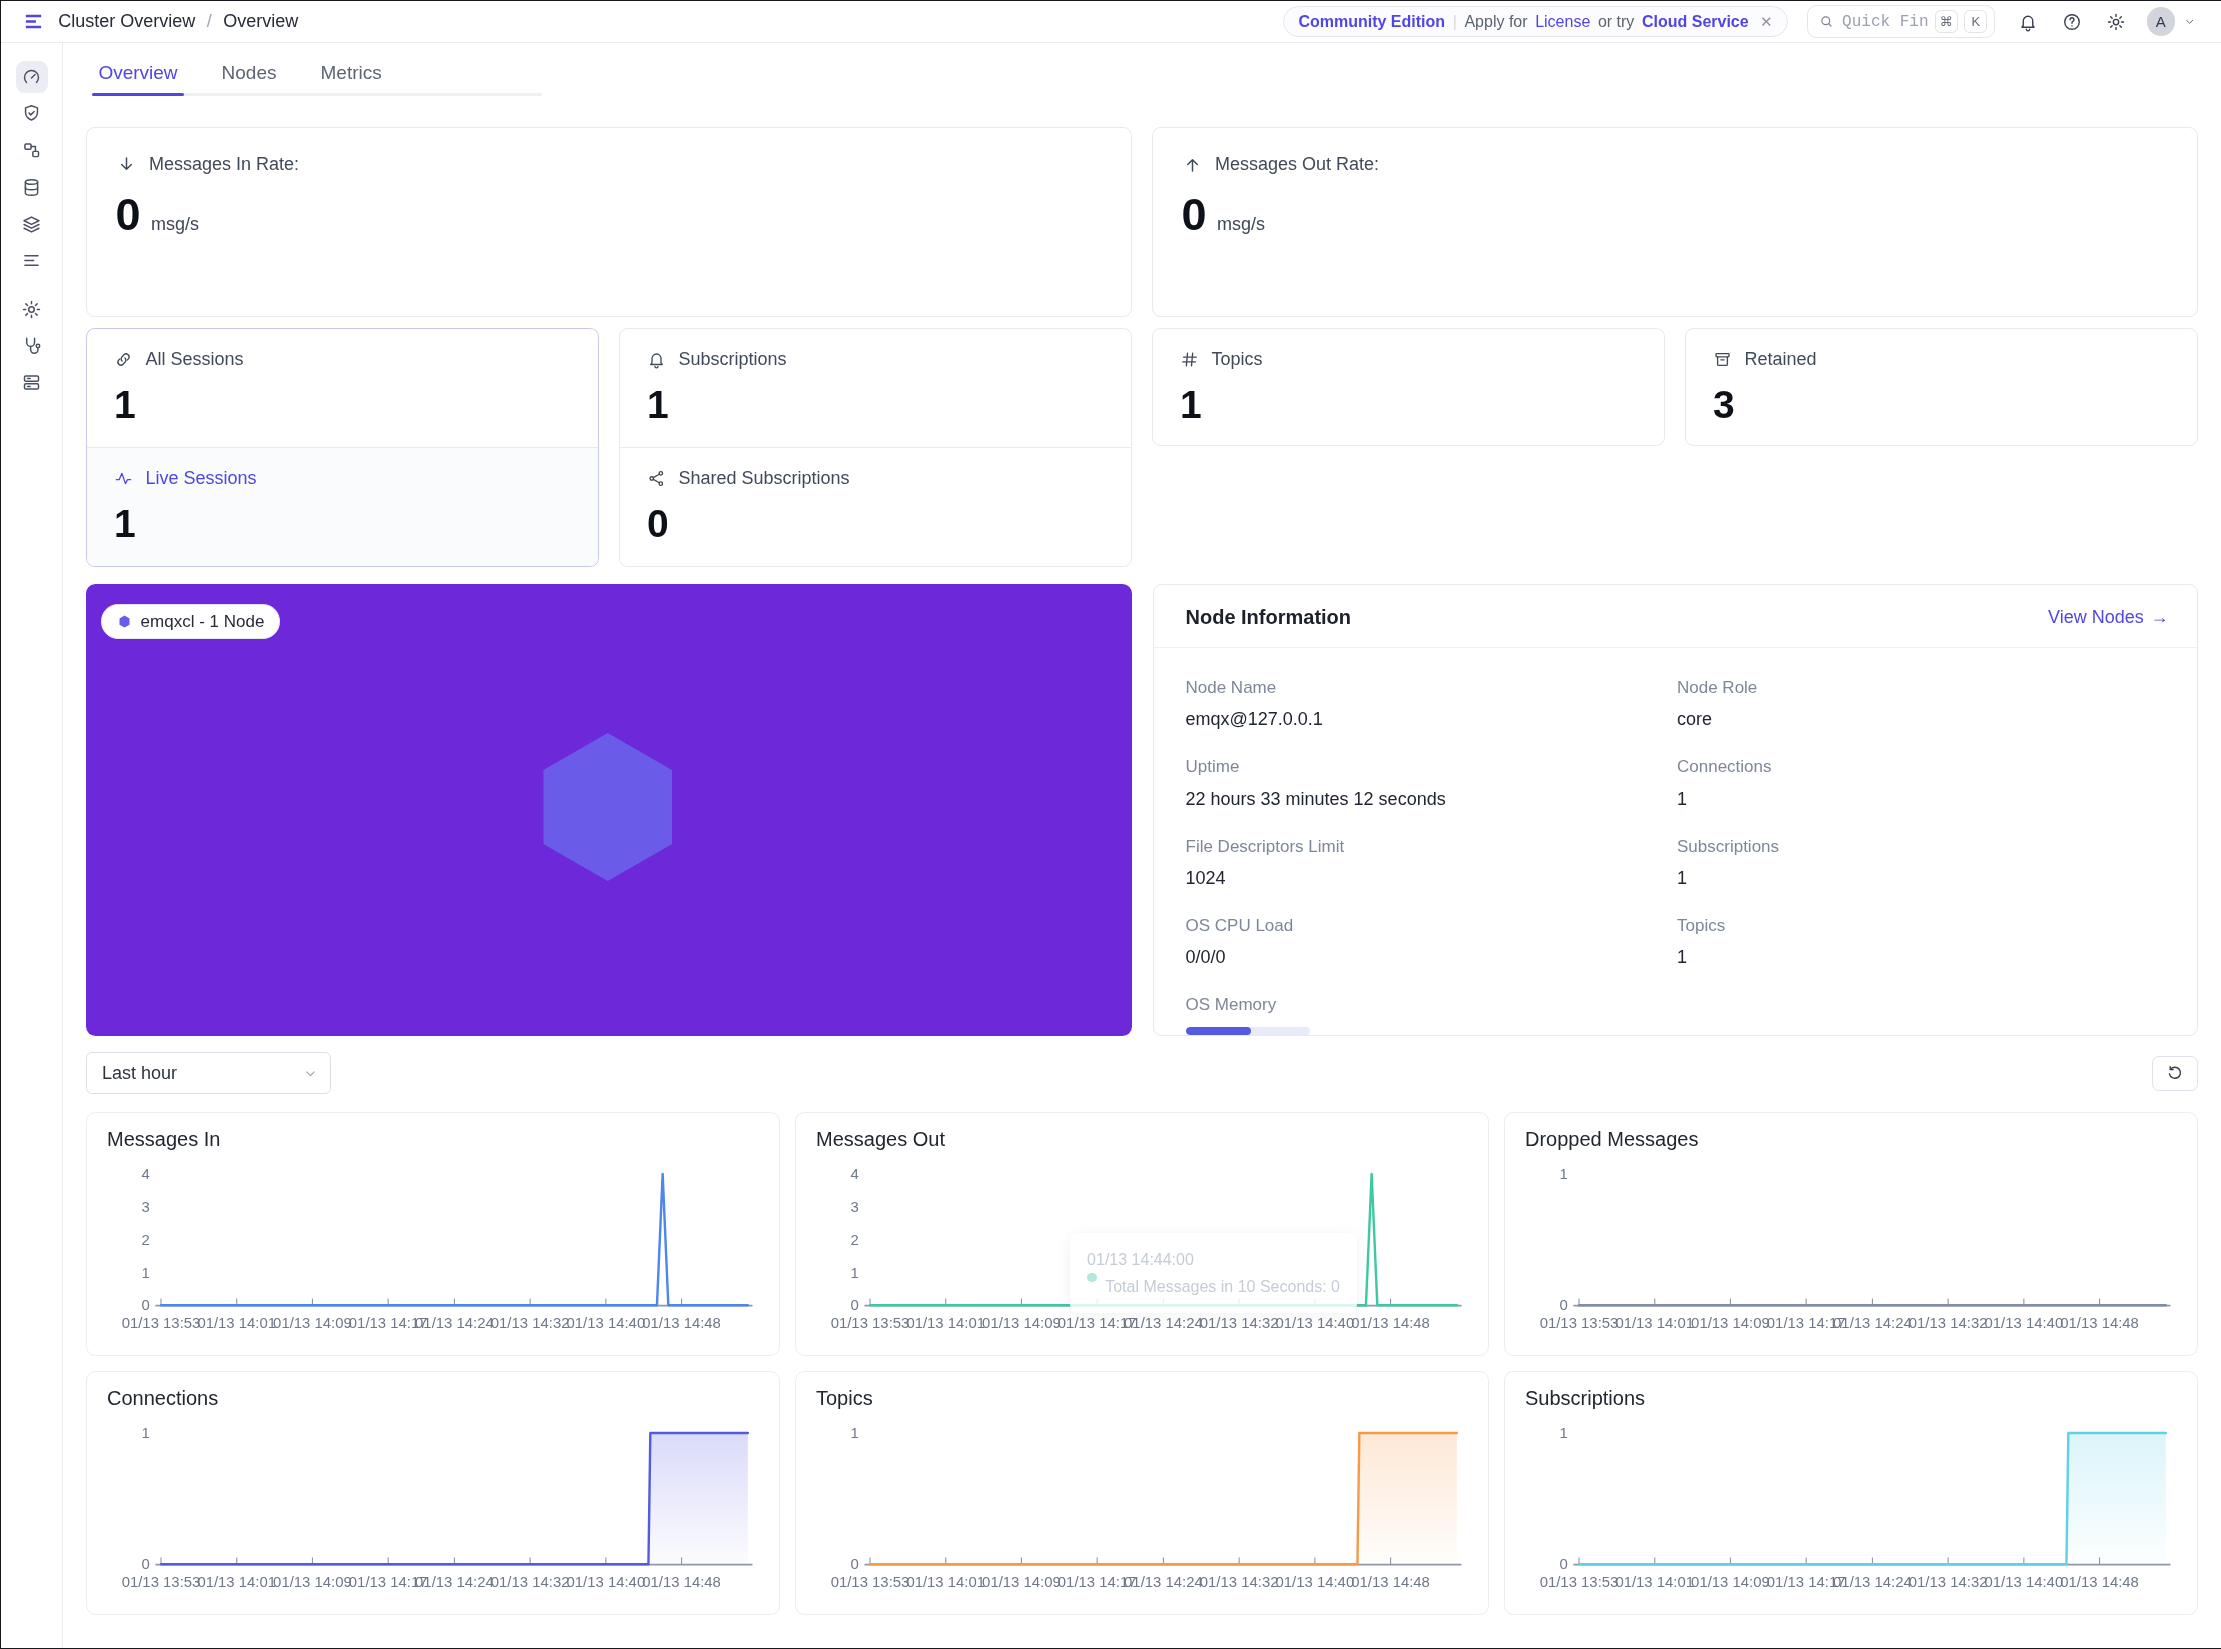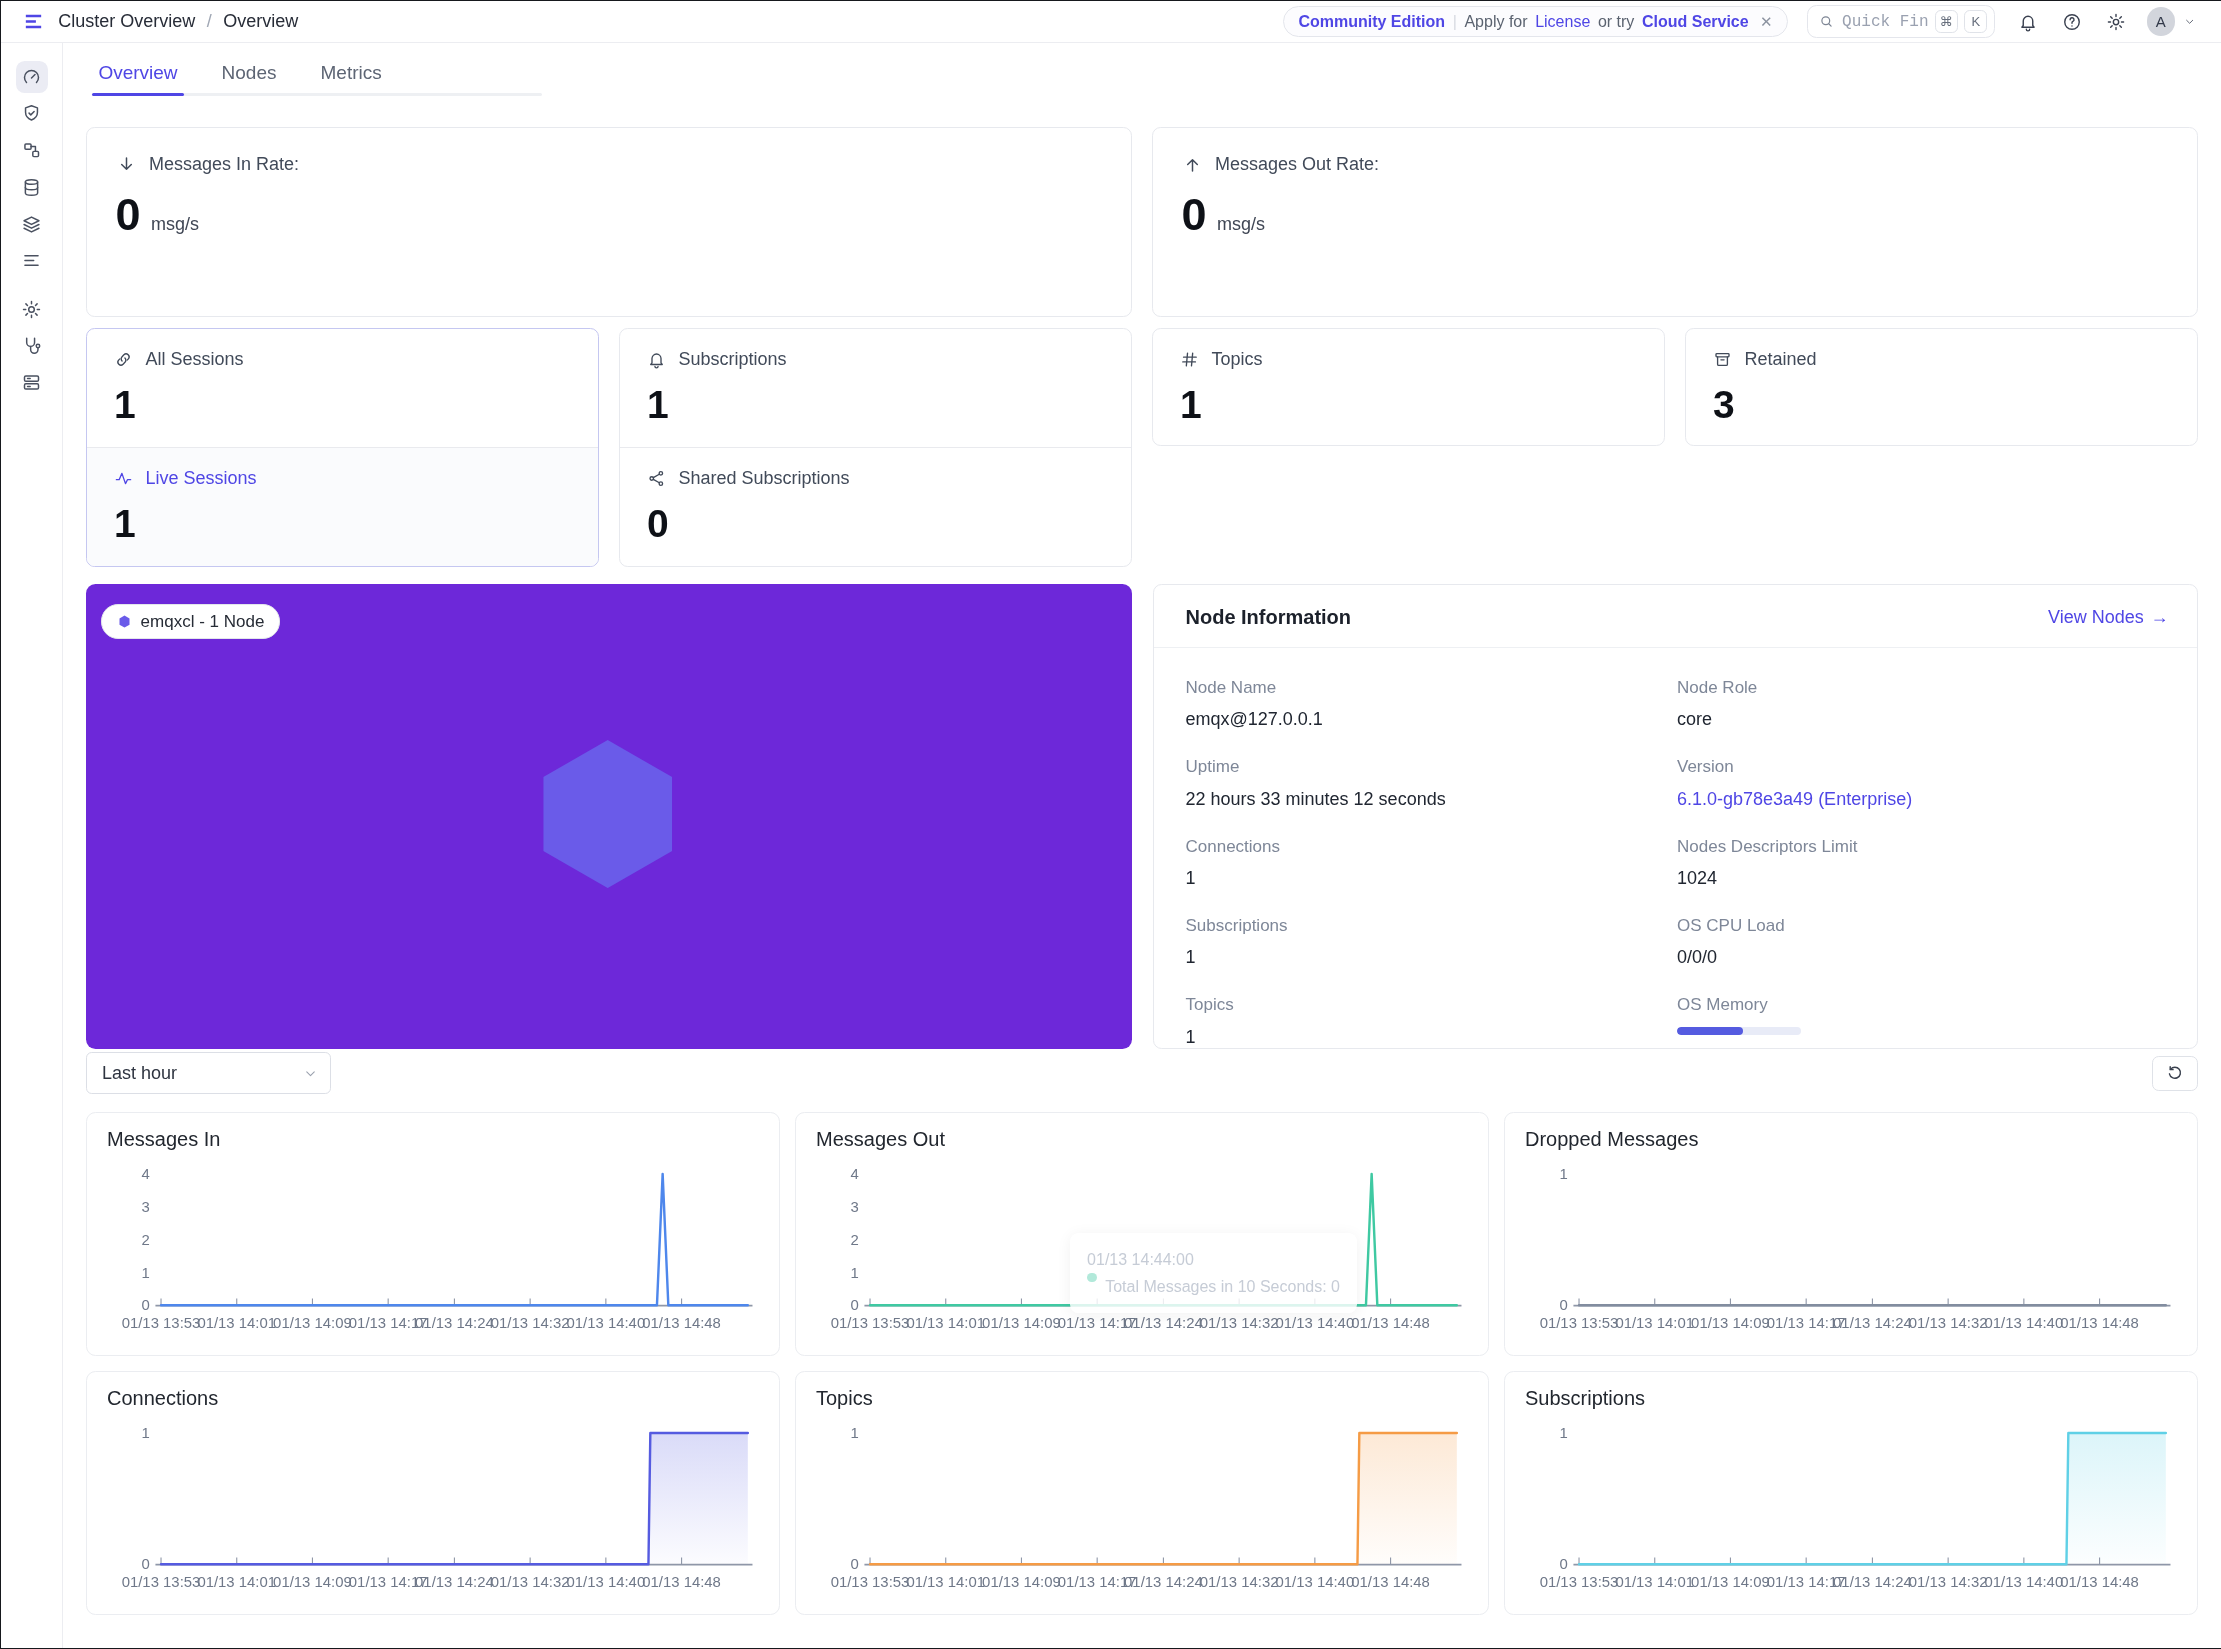--- a/index.html
+++ b/index.html
@@ -391,29 +391,25 @@
           </div>
           <div>
             <div class="ni-label">Node Role</div>
             <div class="ni-value">core</div>
           </div>
           <div>
             <div class="ni-label">Uptime</div>
             <div class="ni-value">22 hours 33 minutes 12 seconds</div>
           </div>
           <div>
-            <div class="ni-label">Version</div>
-            <div class="ni-value link">6.1.0-gb78e3a49 (Enterprise)</div>
-          </div>
-          <div>
             <div class="ni-label">Connections</div>
             <div class="ni-value">1</div>
           </div>
           <div>
-            <div class="ni-label">Nodes Descriptors Limit</div>
+            <div class="ni-label">File Descriptors Limit</div>
             <div class="ni-value">1024</div>
           </div>
           <div>
             <div class="ni-label">Subscriptions</div>
             <div class="ni-value">1</div>
           </div>
           <div>
             <div class="ni-label">OS CPU Load</div>
             <div class="ni-value">0/0/0</div>
           </div>

